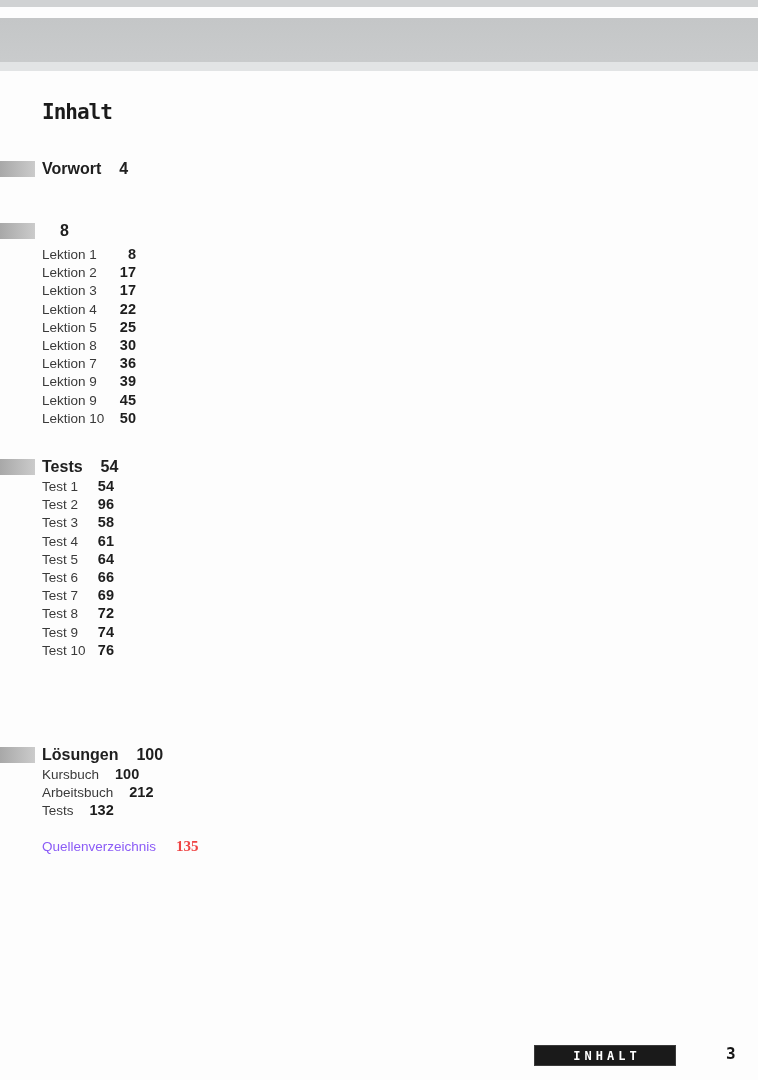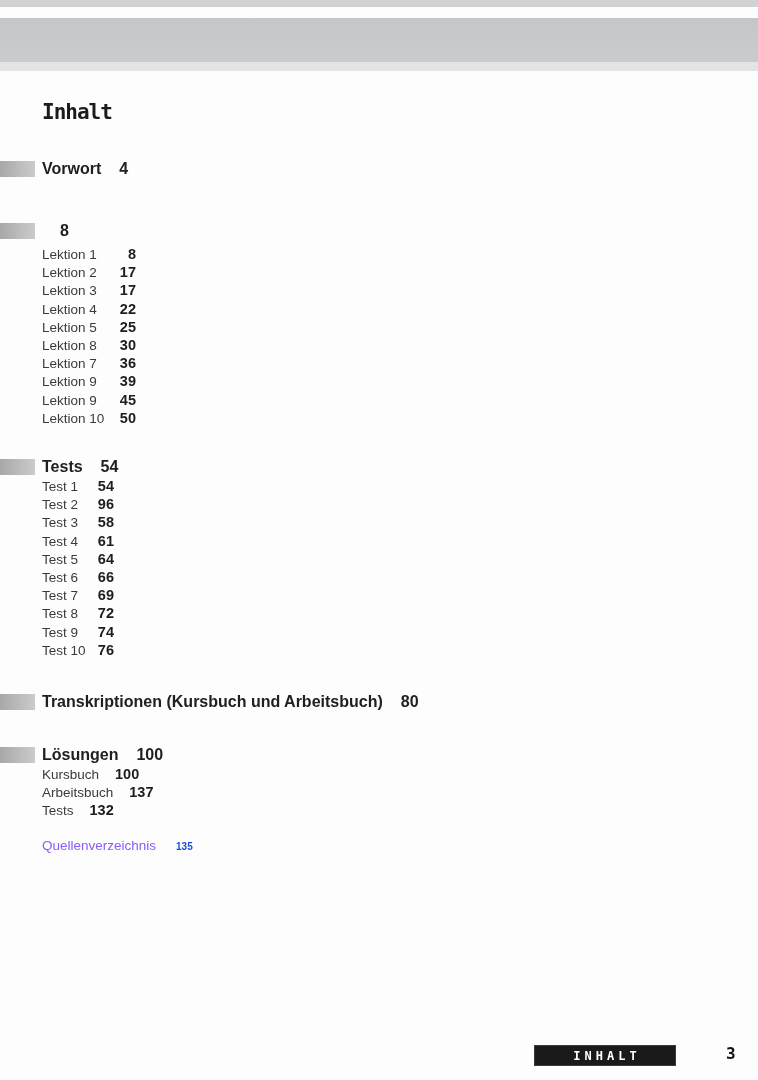--- a/index.html
+++ b/index.html
@@ -23,21 +23,21 @@
     color:#1b1b1b;letter-spacing:-1px;
   }
   
   .sec{position:absolute;left:0;display:flex;align-items:center;height:17px;}
   .marker{width:35px;height:16px;background:linear-gradient(90deg,#a8a8a8,#cbcbcb);margin-right:7px;flex:0 0 auto;}
   .sec .h-label,.sec .h-num{font-weight:bold;font-size:16px;color:#202020;white-space:pre;}
   .sec .h-num{margin-left:18px;}
   
   .plain-row{position:absolute;left:42px;display:flex;align-items:baseline;}
   .plain-row .l{font-size:13.5px;color:#8b5cf6;}
-  .plain-row .n{font-size:10px;font-weight:bold;color:#1d4ed8;margin-left:20px;}
+  .plain-row .n{font-size:15px;font-weight:bold;color:#ef4444;margin-left:20px;font-family:Liberation Serif, serif;}
   
   .toc-list{position:absolute;left:42px;}
   .toc-row{display:flex;align-items:baseline;height:18.2px;line-height:18.2px;}
   .toc-row .l{font-size:13.5px;color:#3a3a3a;}
   .toc-row .n{font-size:14.5px;font-weight:bold;color:#1d1d1d;}
   .lek .toc-row .l{width:76px;}
   .lek .toc-row .n{width:18px;text-align:right;}
   .tst .toc-row .l{width:55px;}
   .tst .toc-row .n{width:17px;text-align:right;}
   .loe .toc-row .n{margin-left:16px;}
@@ -162,39 +162,34 @@
     <div class="toc-row">
         <span class="l">Test 9</span>
         <span class="n">74</span>
       </div>
     <div class="toc-row">
         <span class="l">Test 10</span>
         <span class="n">76</span>
       </div>
   </div>
 
-  <div class="sec" style="top:693px">
-    <span class="marker"></span>
-    <span class="h-label">Transkriptionen (Kursbuch und Arbeitsbuch)</span>
-    <span class="h-num">80</span>
-  </div>
 
   <div class="sec" style="top:746px">
     <span class="marker"></span>
     <span class="h-label">Lösungen</span>
     <span class="h-num">100</span>
   </div>
   <div class="toc-list loe" style="top:765px">
     <div class="toc-row">
         <span class="l">Kursbuch</span>
         <span class="n">100</span>
       </div>
     <div class="toc-row">
         <span class="l">Arbeitsbuch</span>
-        <span class="n">137</span>
+        <span class="n">212</span>
       </div>
     <div class="toc-row">
         <span class="l">Tests</span>
         <span class="n">132</span>
       </div>
   </div>
 
   <div class="plain-row" style="top:838px">
     <span class="l">Quellenverzeichnis</span>
     <span class="n">135</span>

